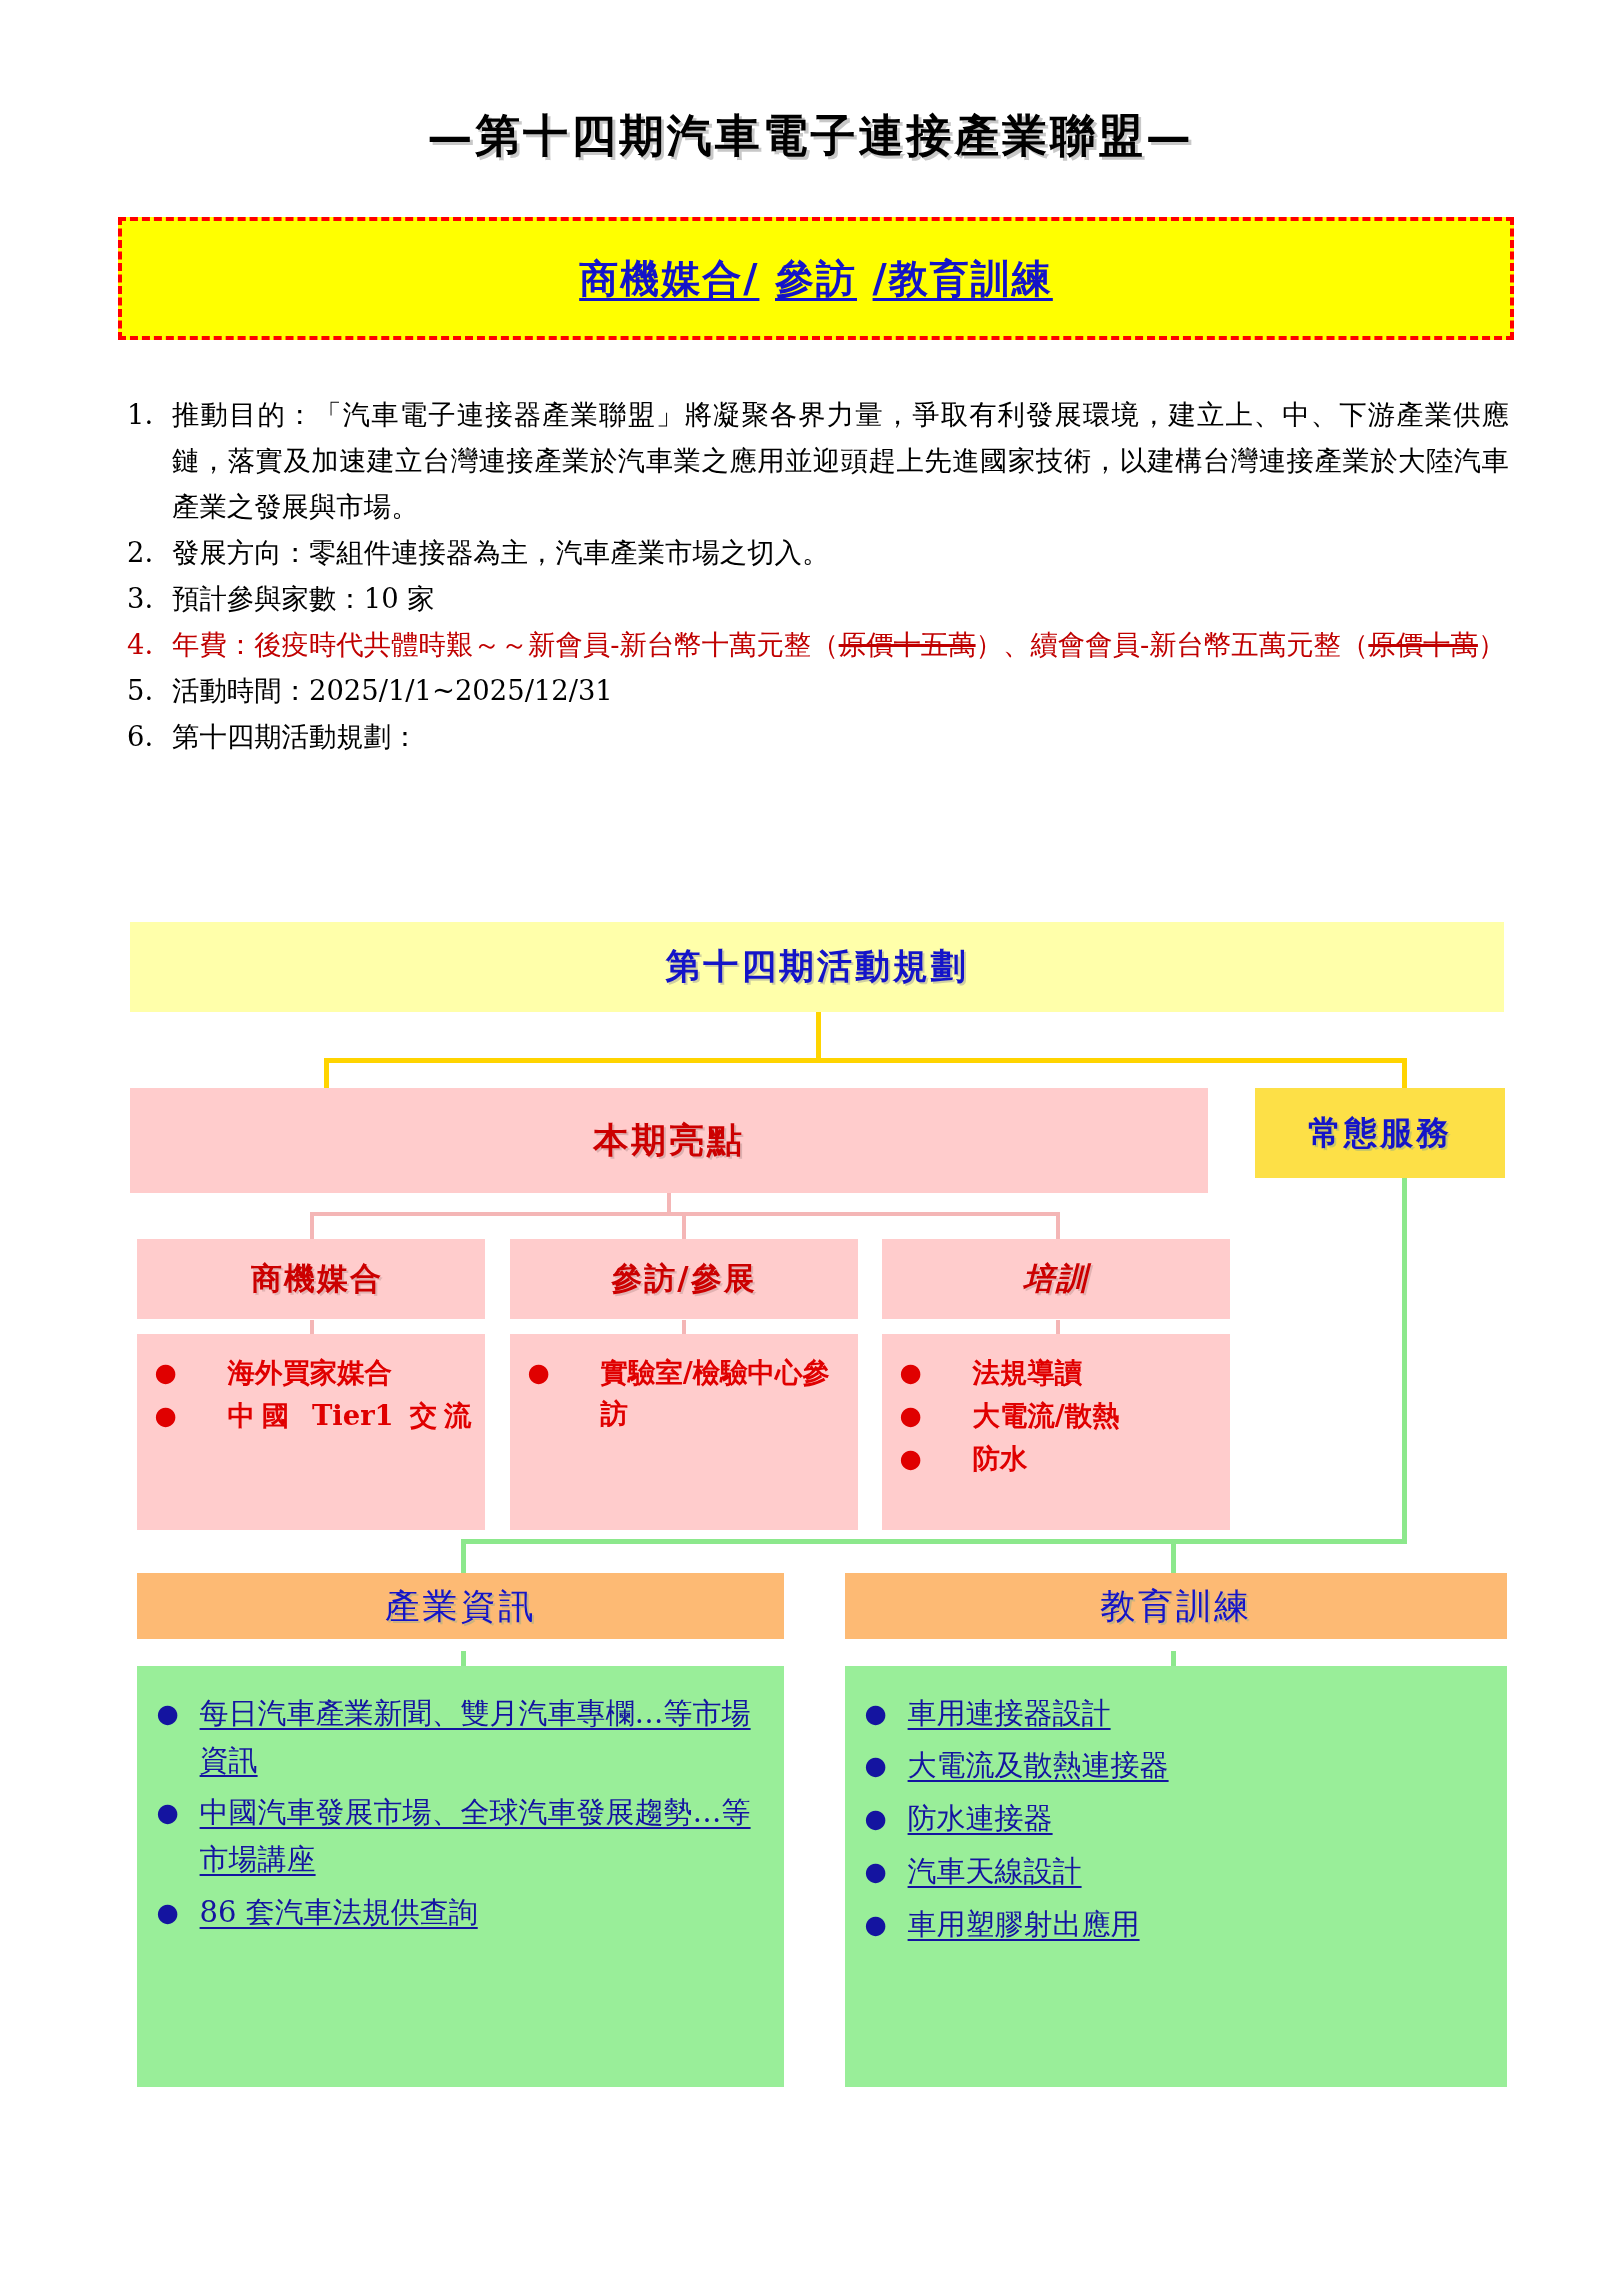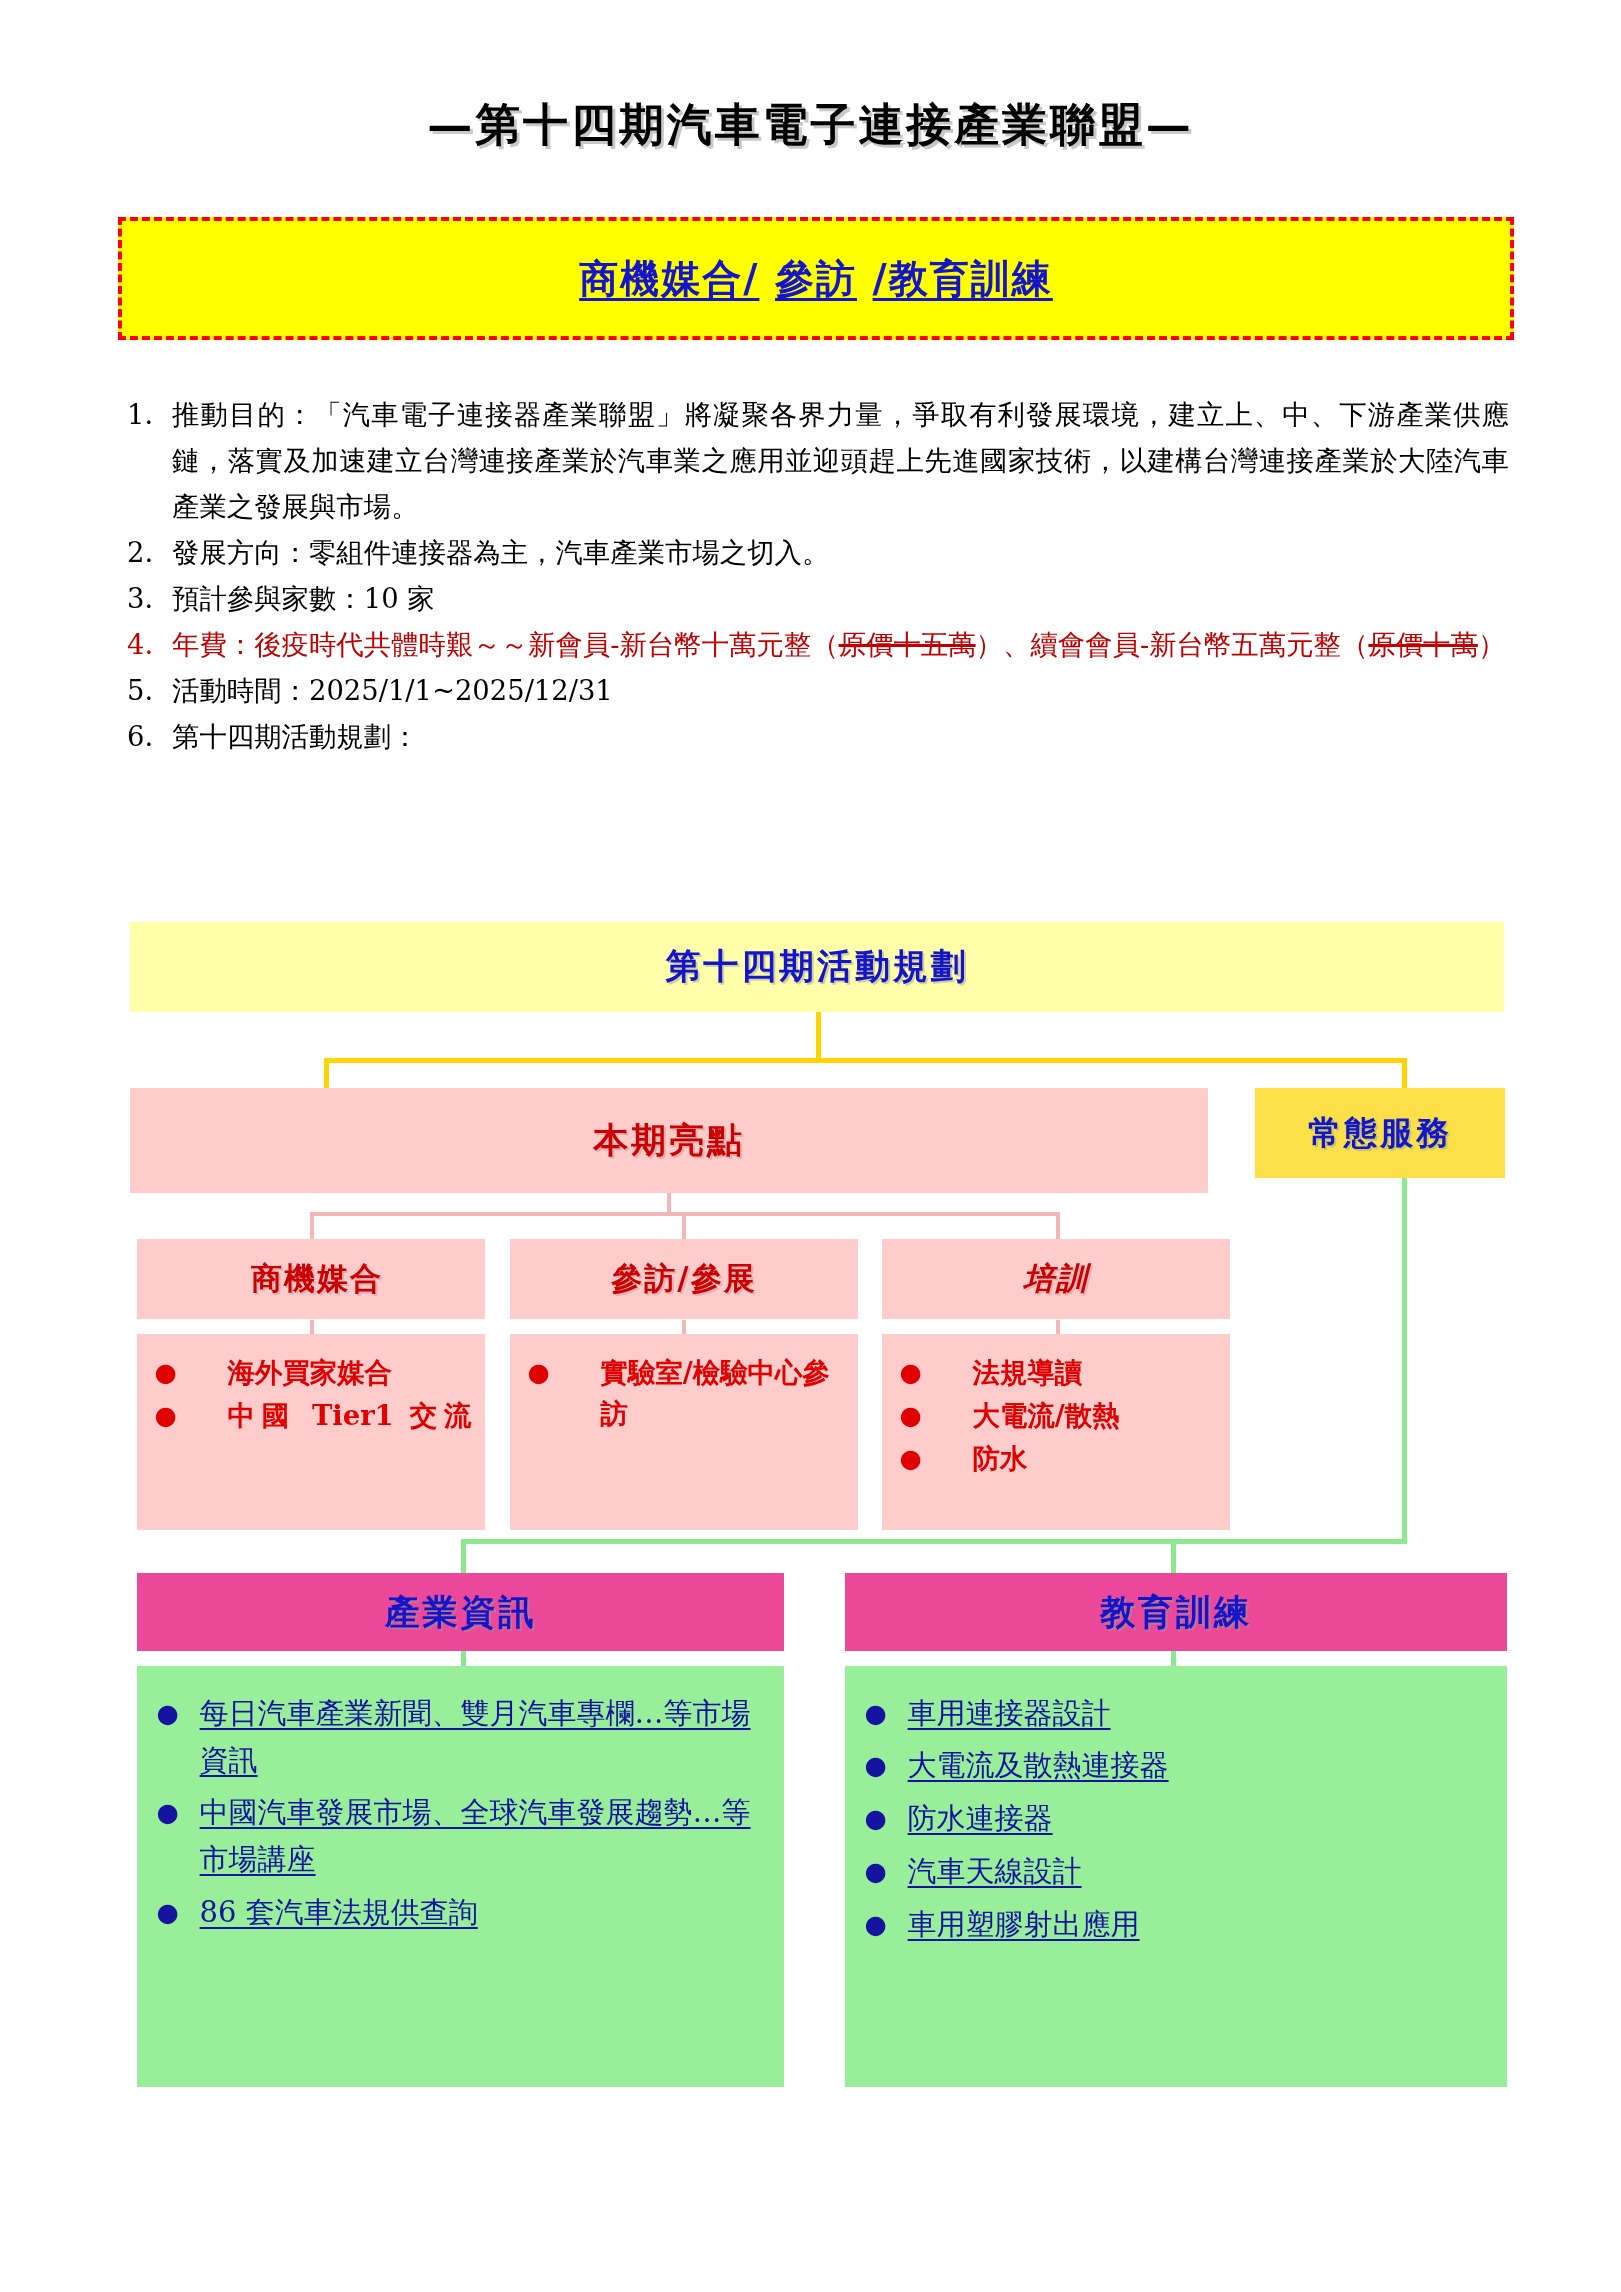--- a/index.html
+++ b/index.html
@@ -14,21 +14,21 @@
   .page{
     position:relative;
     width:1621px;height:2293px;
     box-sizing:border-box;
     padding:0;
   }
 
   
   .doc-title{
     position:absolute;
-    top:95px; left:0; width:1621px;
+    top:106px; left:0; width:1621px;
     text-align:center;
     font-size:45px;
     font-weight:bold;
     letter-spacing:2.9px;
     color:#000;
     font-family:"DejaVu Serif", serif;
     text-shadow:2.9px 2.9px 0 #c8c8c8;
     white-space:nowrap;
   }
 
@@ -140,24 +140,24 @@
     flex:none;width:33px;
     font-size:25.5px;line-height:41px;
     color:#e00000;
   }
   .bullet-li .txt{flex:1;margin-left:40px;}
   .spread{ text-align:justify; text-align-last:justify; }
 
   .greenhead{
     position:absolute;
     box-sizing:border-box;
-    background:#ec4899;
+    background:#fdba74;
     display:flex;align-items:center;justify-content:center;
-    font-size:35px;font-weight:bold;color:#1414c8;letter-spacing:2.9px;
-    height:78px; z-index:3;
+    font-size:35px;font-weight:normal;color:#1414c8;letter-spacing:2.9px;
+    height:66px; z-index:3;
     text-shadow:2px 2px 0 rgba(140,170,140,.45);
   }
   .gh1{left:137px;top:667px;width:647px;}
   .gh2{left:845px;top:667px;width:662px;}
 
   .greenbox{
     position:absolute;
     box-sizing:border-box;
     background:#99ee99;
     padding:23.5px 19.6px 17.6px 19.6px;

